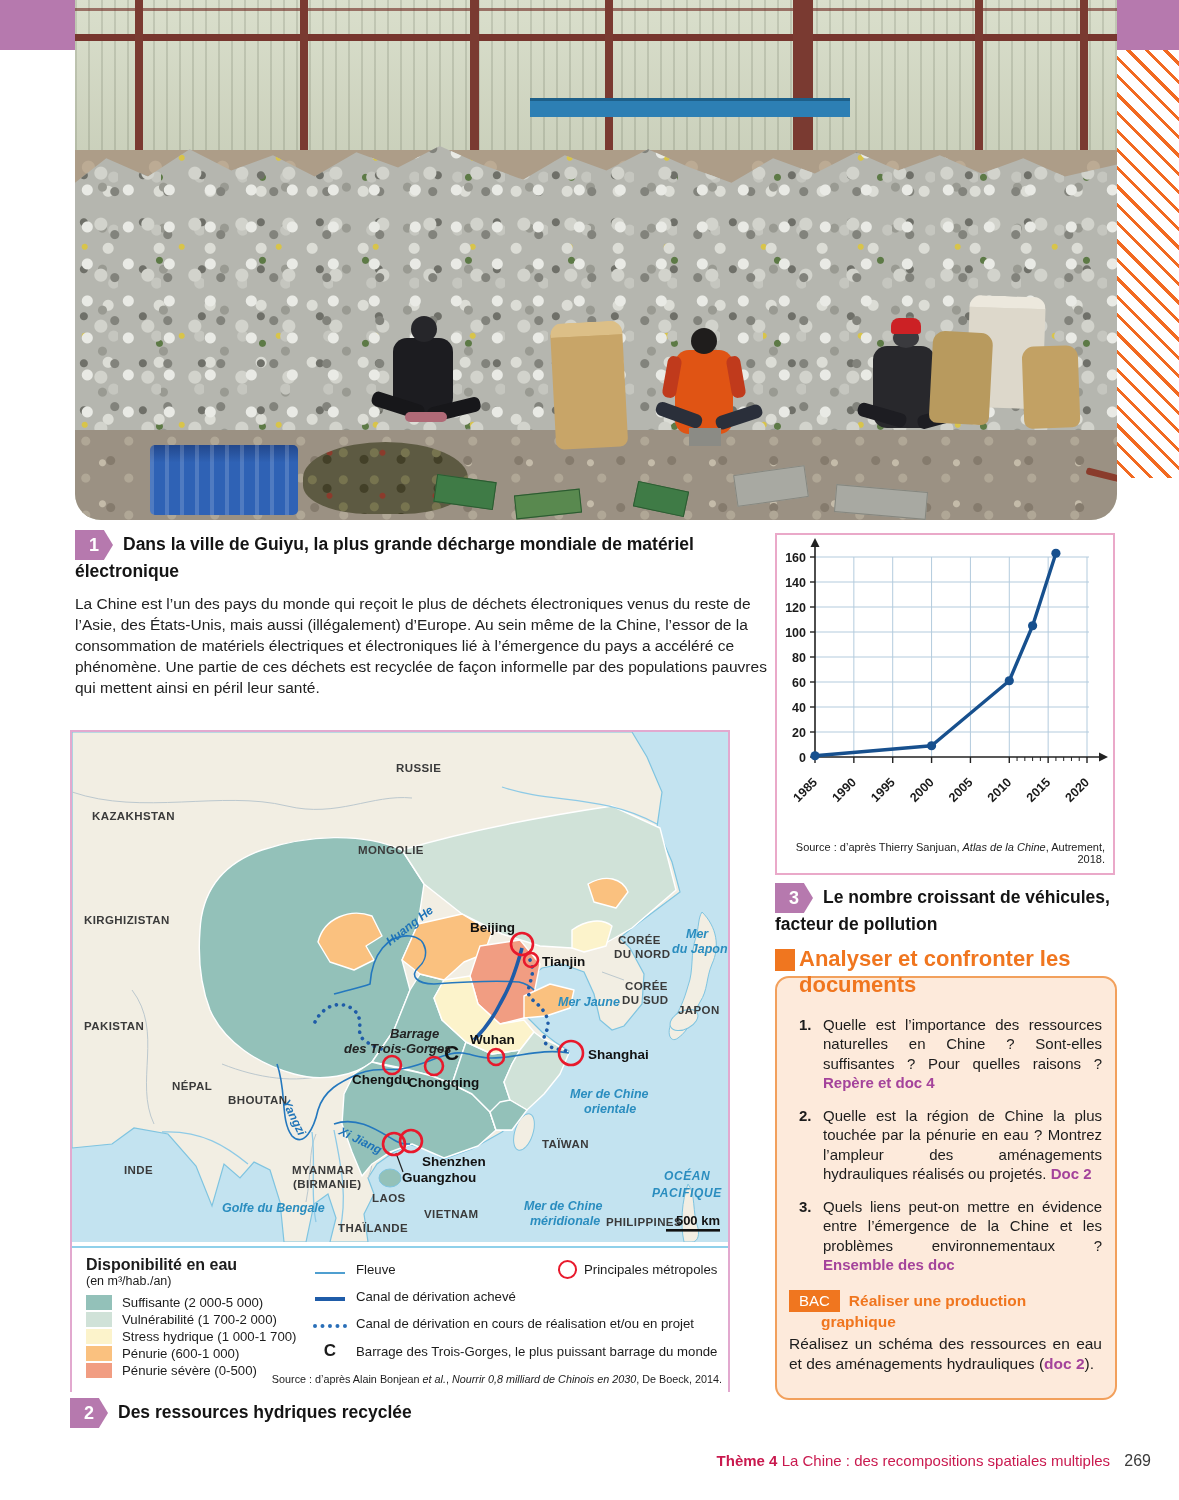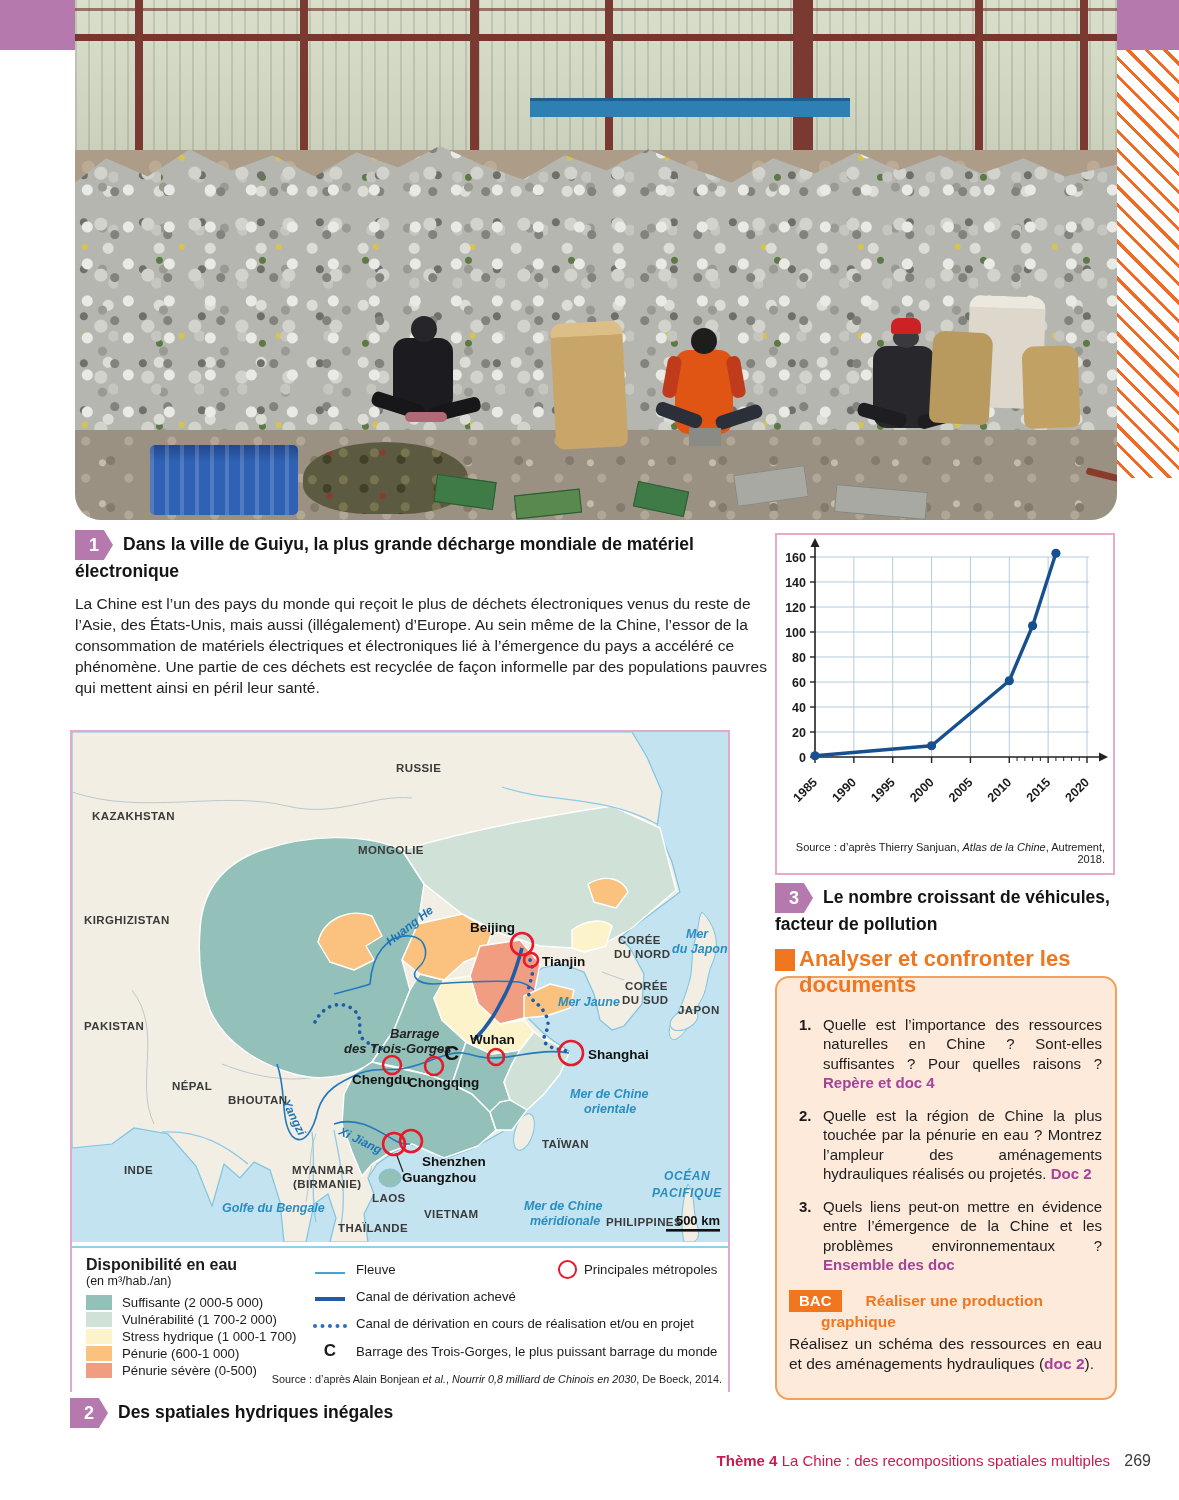--- a/index.html
+++ b/index.html
@@ -69,21 +69,21 @@
   
   .analyser{left:775px;top:946px;width:342px;height:456px}
   .a-box{position:absolute;top:30px;left:0;right:0;bottom:2px;background:#fdeadb;border:2px solid #f2a05c;border-radius:14px;box-sizing:border-box}
   .a-square{position:absolute;top:3px;left:0;width:20px;height:22px;background:#f0761f}
   .a-head{position:relative;margin:0 0 0 24px;color:#f0761f;font-weight:bold;font-size:22px;line-height:1.2;width:300px}
   .a-content{position:relative;padding:16px 15px 0 14px;font-size:15px;line-height:1.3}
   .q{position:relative;padding-left:24px;margin:0 0 13px 10px;text-align:justify}
   .q .n{position:absolute;left:0;font-weight:bold}
   .qref{color:#a4439b;font-weight:bold}
   .bac{padding-left:32px;text-indent:-32px;margin-top:16px;line-height:1.35}
-  .bac-badge{background:#f0761f;color:#fff;font-weight:bold;font-size:15px;padding:2px 10px 3px;margin-right:24px}
+  .bac-badge{background:#f0761f;color:#fff;font-weight:normal;font-size:15px;padding:2px 10px 3px;margin-right:9px}
   .bac-title{color:#f0761f;font-weight:bold;font-size:15.5px}
   .bac-body{margin-top:1px;text-align:justify;font-size:15.5px;line-height:1.3}
 
   
   .map-card{left:70px;top:730px;width:660px;height:662px;border:2px solid #e2a9cf;background:#fff;box-sizing:border-box}
   .map-legend{position:relative;width:656px;height:146px;background:#fff;border-top:2px solid #8fd0ea;box-sizing:border-box}
   .lg-left{position:absolute;left:14px;top:8px}
   .lg-title{font-weight:bold;font-size:16px}
   .lg-sub{font-size:12.5px;margin-bottom:6px}
   .lg-row{display:flex;align-items:center;height:17px}
@@ -448,20 +448,20 @@
       <span class="metro-circle"></span>
       <span>Principales métropoles</span>
     </div>
     <div class="lg-source">
       <span>Source : d’après Alain Bonjean </span><i>et al.</i><span>, </span><i>Nourrir 0,8 milliard de Chinois en 2030</i><span>, De Boeck, 2014.</span>
     </div>
   </div>
 </div>
 
 <div class="abs cap doc2-cap">
-  <span class="badge">2</span><span>Des spatiales hydriques inégales</span>
+  <span class="badge">2</span><span>Des ressources hydriques recyclée</span>
 </div>
 
 <div class="footer">
   <span class="t-label">Thème 4</span>
   <span class="t-title" style="font-weight:normal;color:#c9194e">La Chine : des recompositions spatiales multiples</span>
   <span class="t-page">269</span>
 </div>
 
 </body></html>

